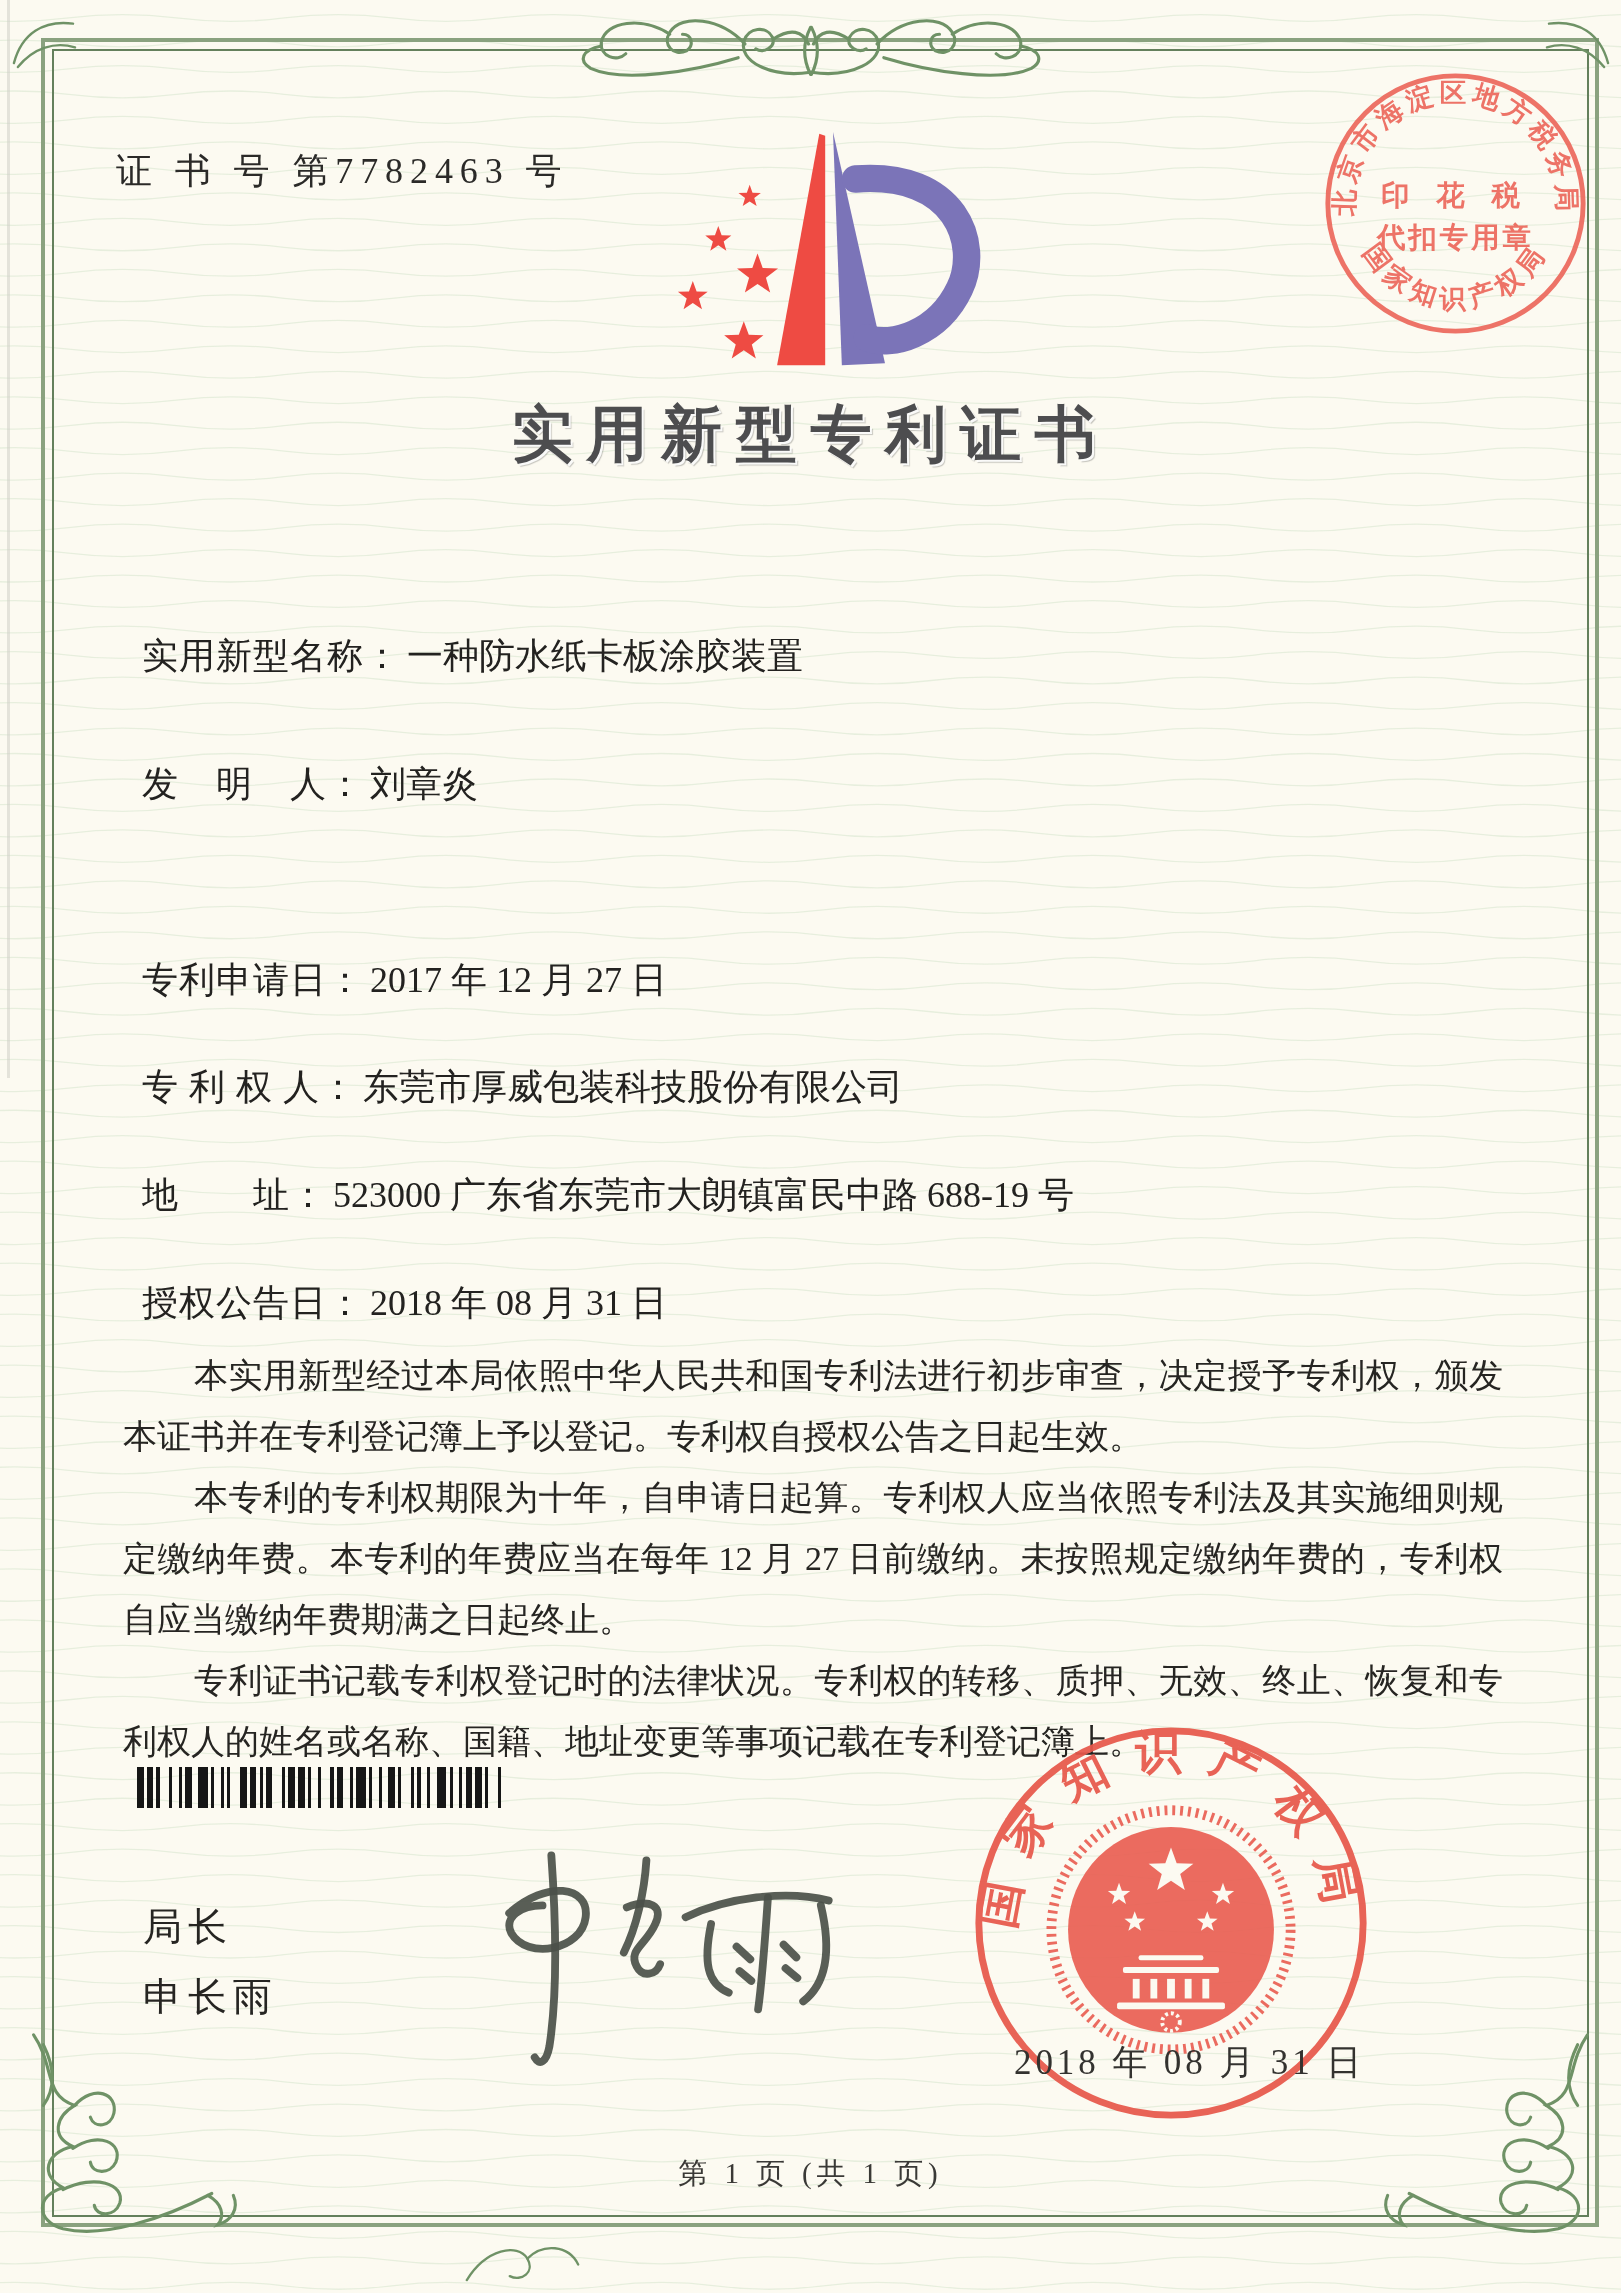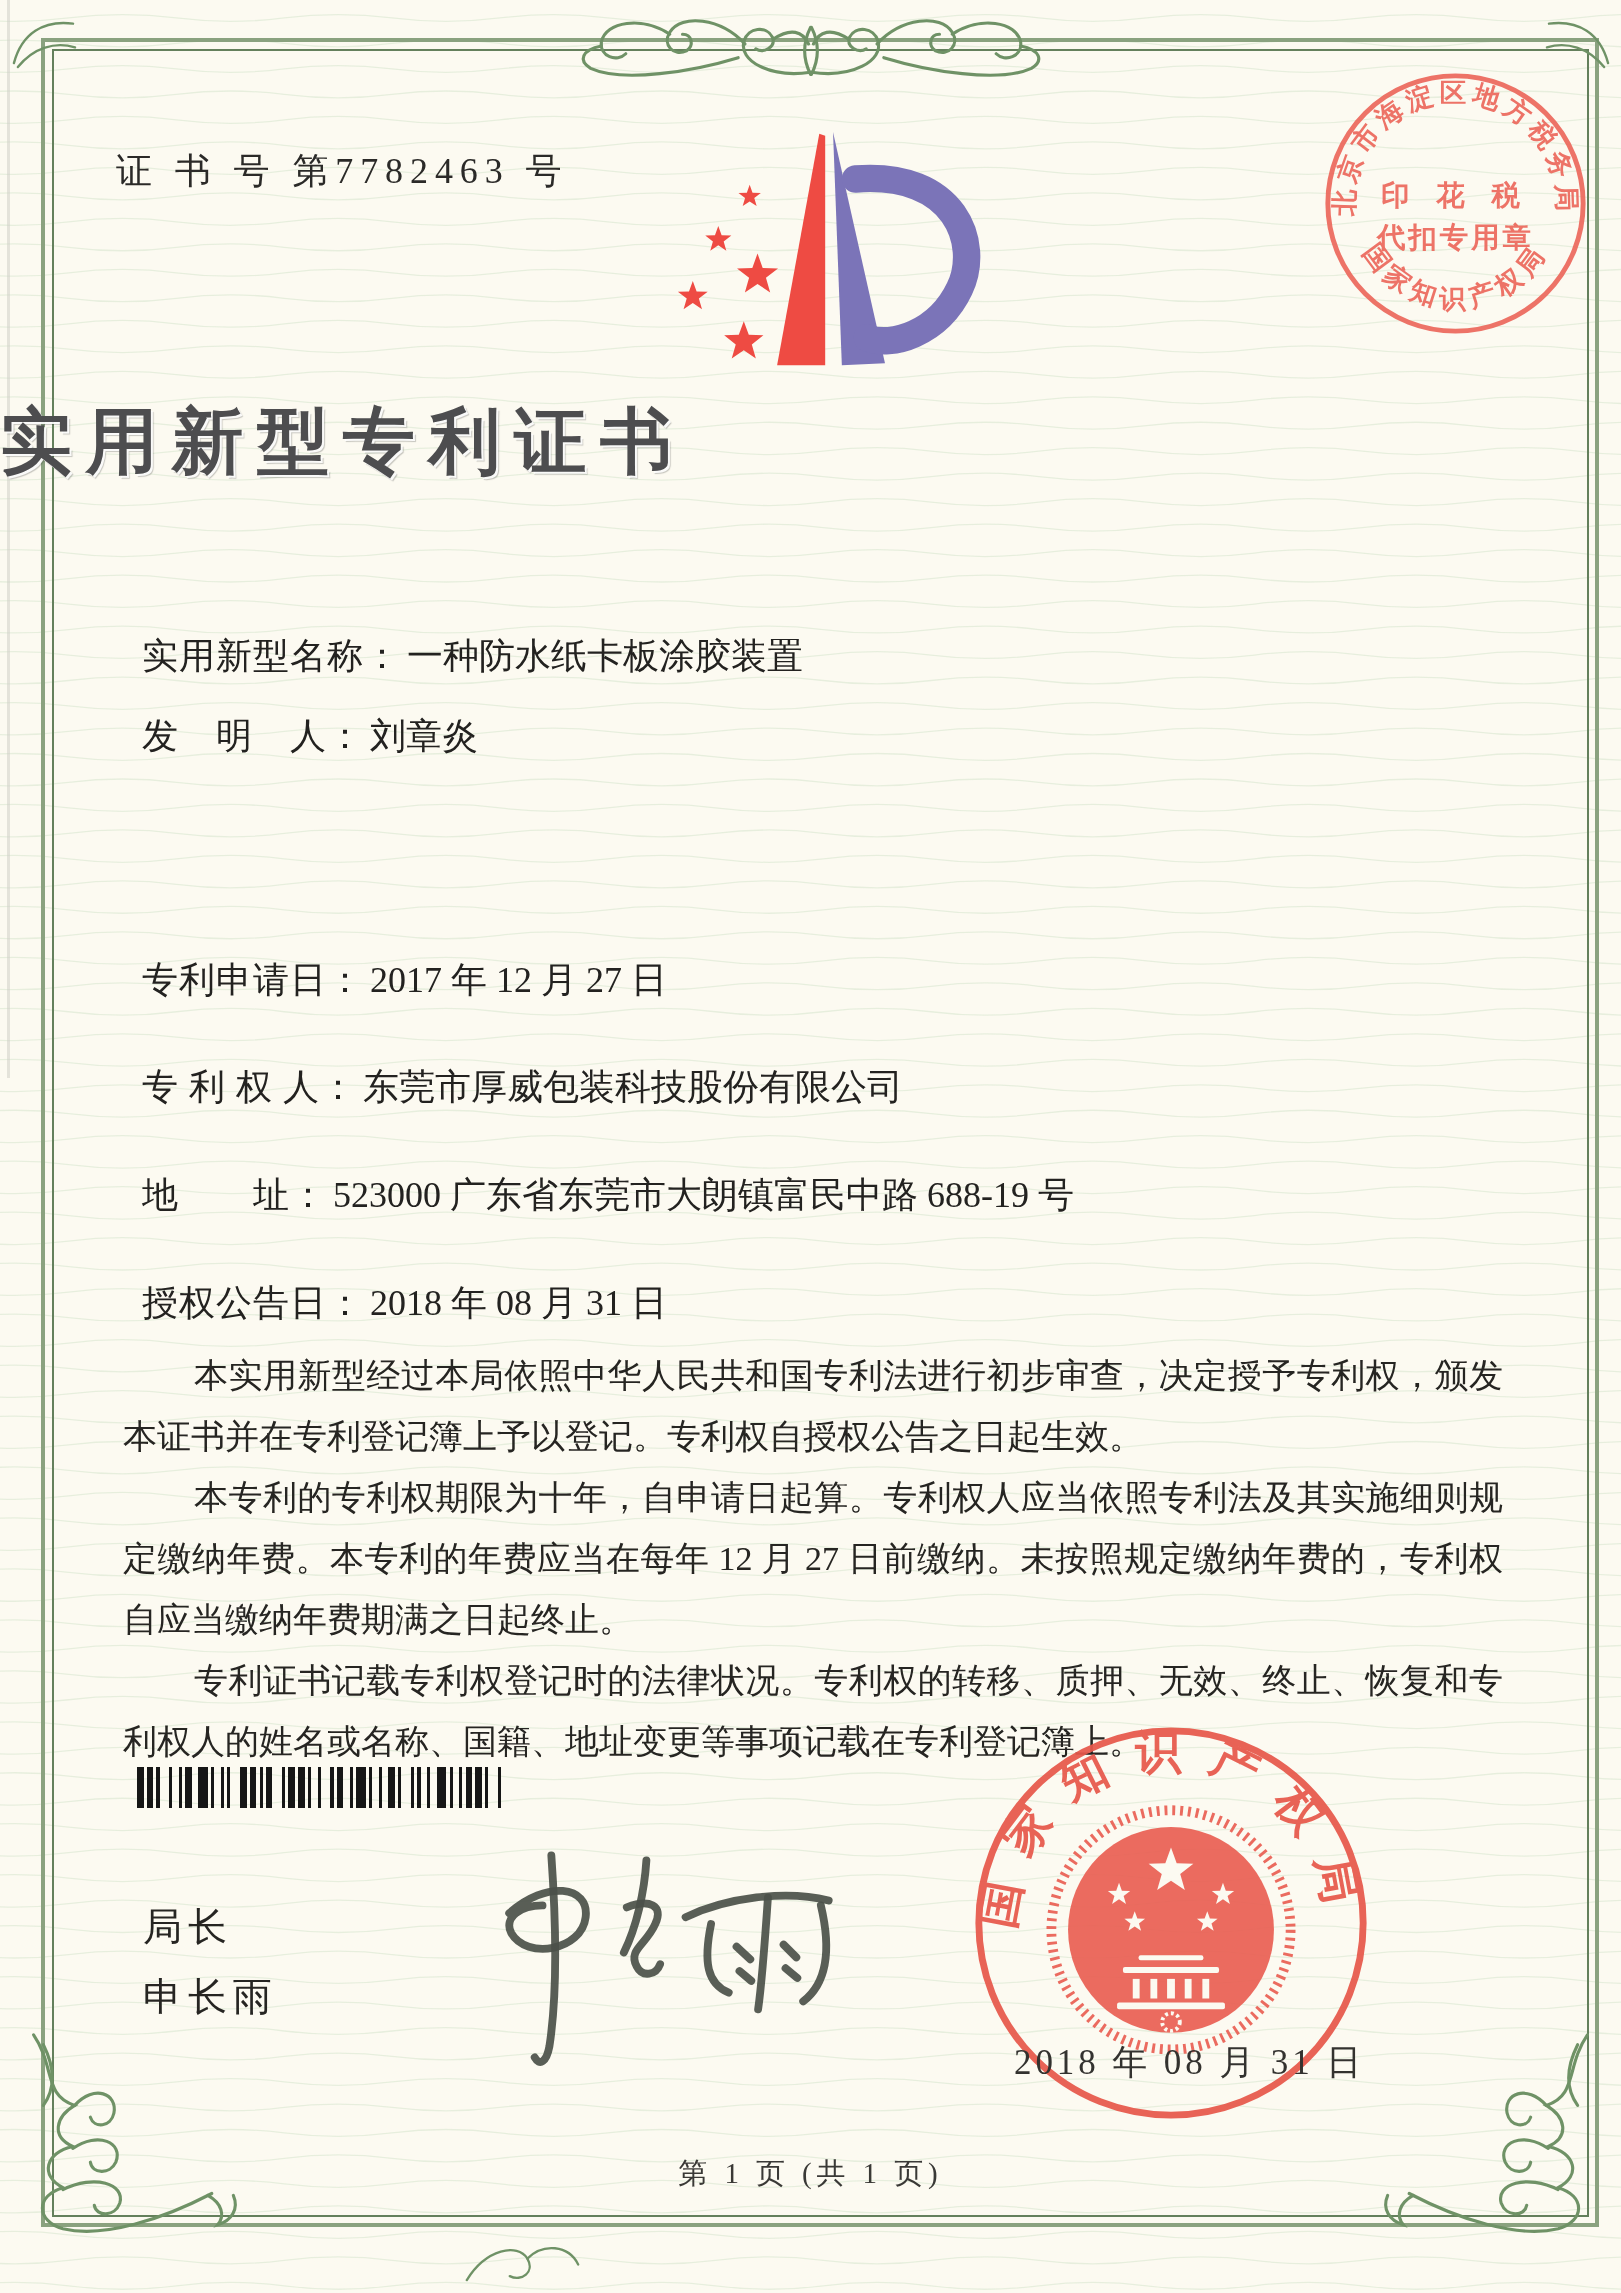--- a/index.html
+++ b/index.html
@@ -13,21 +13,21 @@
   .scan-line{position:absolute;left:6.9px;top:0;width:2.9px;height:1078px;background:#cfcfc6;opacity:.55;}
   
   .frame-outer{position:absolute;left:41px;top:38px;right:21.6px;bottom:67px;border:4.9px solid #8aa27f;}
   .frame-inner{position:absolute;left:52px;top:49px;right:32px;bottom:77px;border:2px solid #64805c;}
   
   .orn{position:absolute;pointer-events:none;}
   .orn path{fill:none;stroke:#6f9266;stroke-width:2.4;stroke-linecap:round;}
   .orn.heavy path{stroke-width:3.2;}
   
   .cert-no{position:absolute;left:116px;top:147px;font-size:36px;letter-spacing:6.9px;color:#2b2a28;}
-  .title{position:absolute;left:0;top:394px;width:100%;text-align:left;font-size:72px;font-weight:700;
+  .title{position:absolute;left:0;top:394px;width:100%;text-align:center;font-size:61px;font-weight:700;
          letter-spacing:13.7px;color:#4d4d4f;text-shadow:2px 2px 0 rgba(255,255,255,.9),2.9px 2.9px 1px rgba(40,40,40,.25);}
   
   .field{position:absolute;left:142px;font-size:36px;white-space:nowrap;color:#232220;}
   .field .lab{letter-spacing:1px;}
   .field .val{margin-left:5.9px;margin-top:32px;}
   .grant-right{position:absolute;left:946px;font-size:36px;white-space:nowrap;color:#232220;}
   
   .body-text{position:absolute;left:123px;top:1345px;width:1380px;font-size:34px;line-height:61px;text-align:justify;}
   .body-text p{margin:0;text-indent:71px;}
   
@@ -230,21 +230,21 @@
         <polygon points="62.0,164.0 65.9,174.7 77.2,175.1 68.2,182.0 71.4,192.9 62.0,186.6 52.6,192.9 55.8,182.0 46.8,175.1 58.1,174.7"></polygon>
         <polygon points="114.0,205.0 119.1,219.0 134.0,219.5 122.2,228.7 126.3,243.0 114.0,234.6 101.7,243.0 105.8,228.7 94.0,219.5 108.9,219.0"></polygon>
       </g>
   </svg>
 
   <div class="title">实用新型专利证书</div>
 
   <div class="field" style="top:632px;">
     <span class="lab">实用新型名称：</span><span class="val">一种防水纸卡板涂胶装置</span>
   </div>
-  <div class="field" style="top:712px;">
+  <div class="field" style="top:760px;">
     <span class="lab">发　明　人：</span><span class="val">刘章炎</span>
   </div>
   <div class="field" style="top:956px;">
     <span class="lab">专利申请日：</span><span class="val">2017 年 12 月 27 日</span>
   </div>
   <div class="field" style="top:1063px;">
     <span class="lab">专 利 权 人：</span><span class="val">东莞市厚威包装科技股份有限公司</span>
   </div>
   <div class="field" style="top:1171px;">
     <span class="lab">地　　址：</span><span class="val">523000 广东省东莞市大朗镇富民中路 688-19 号</span>

